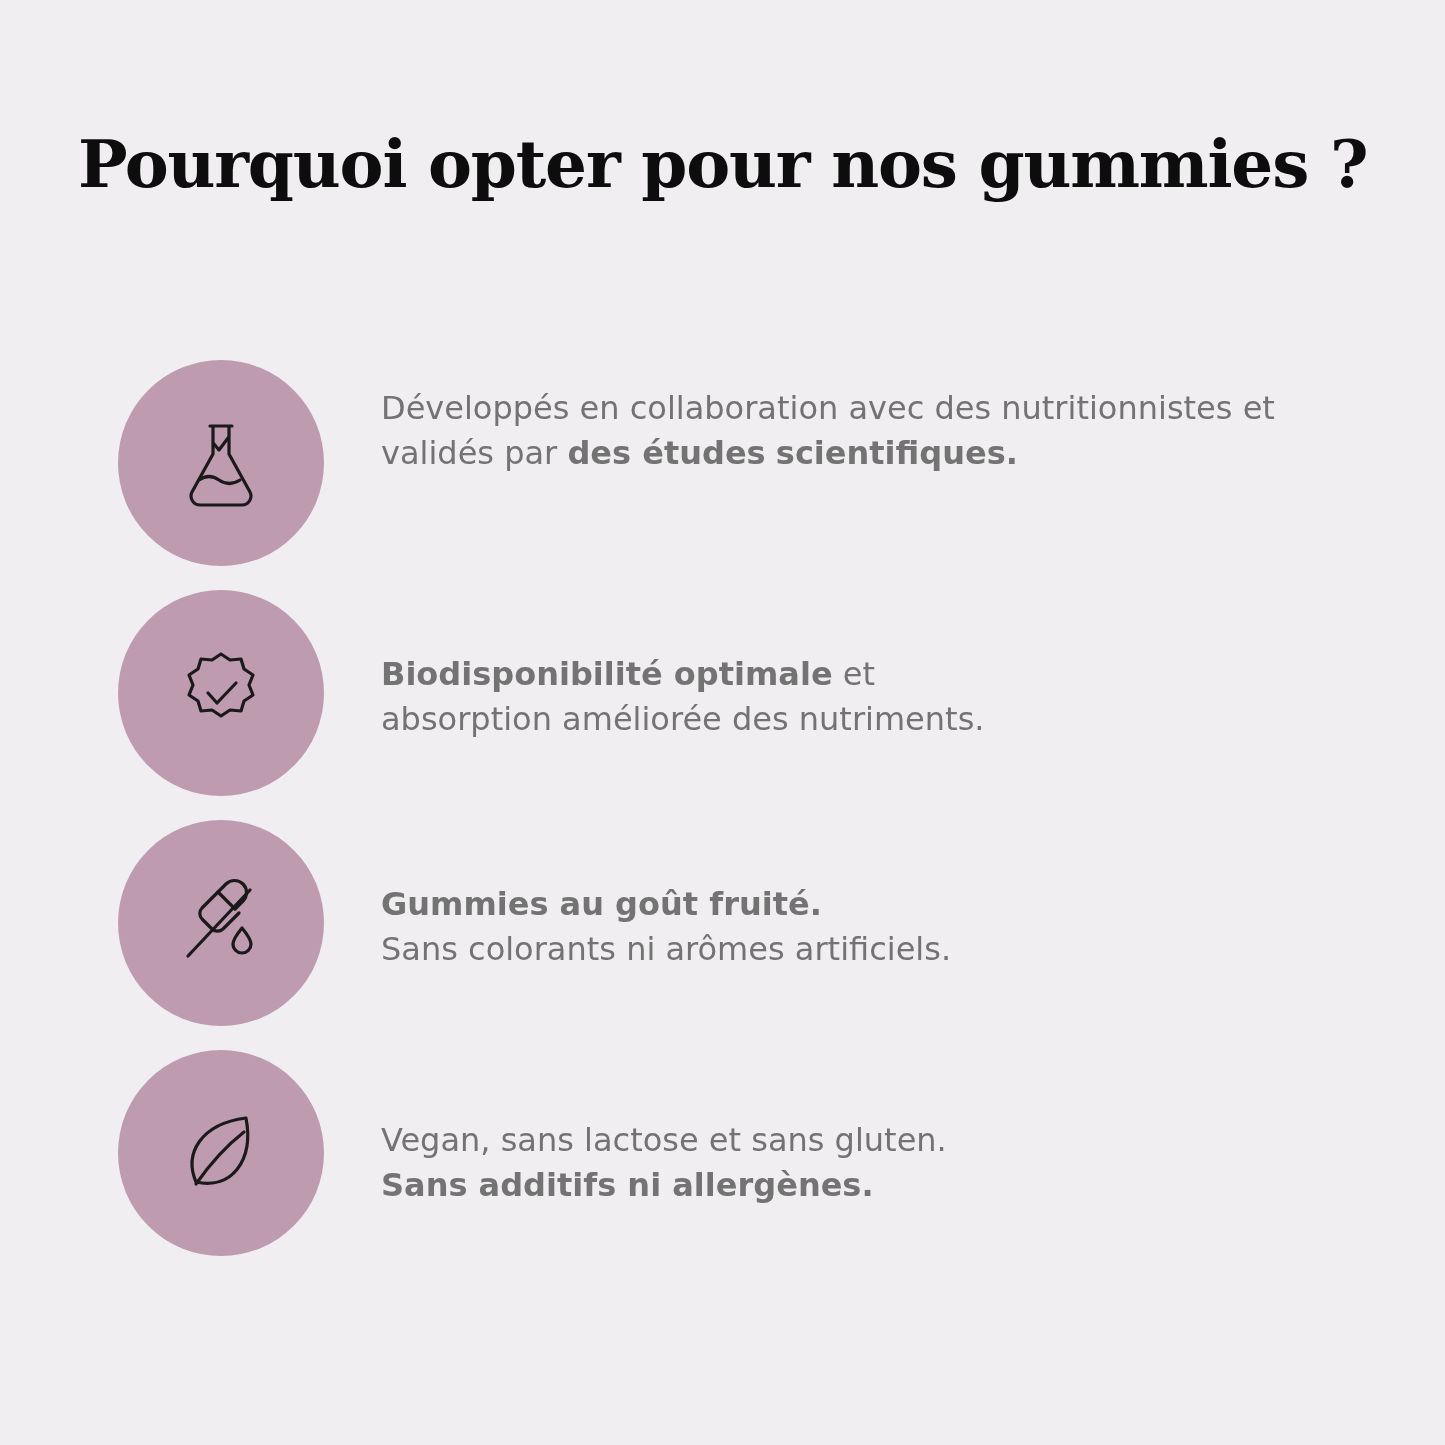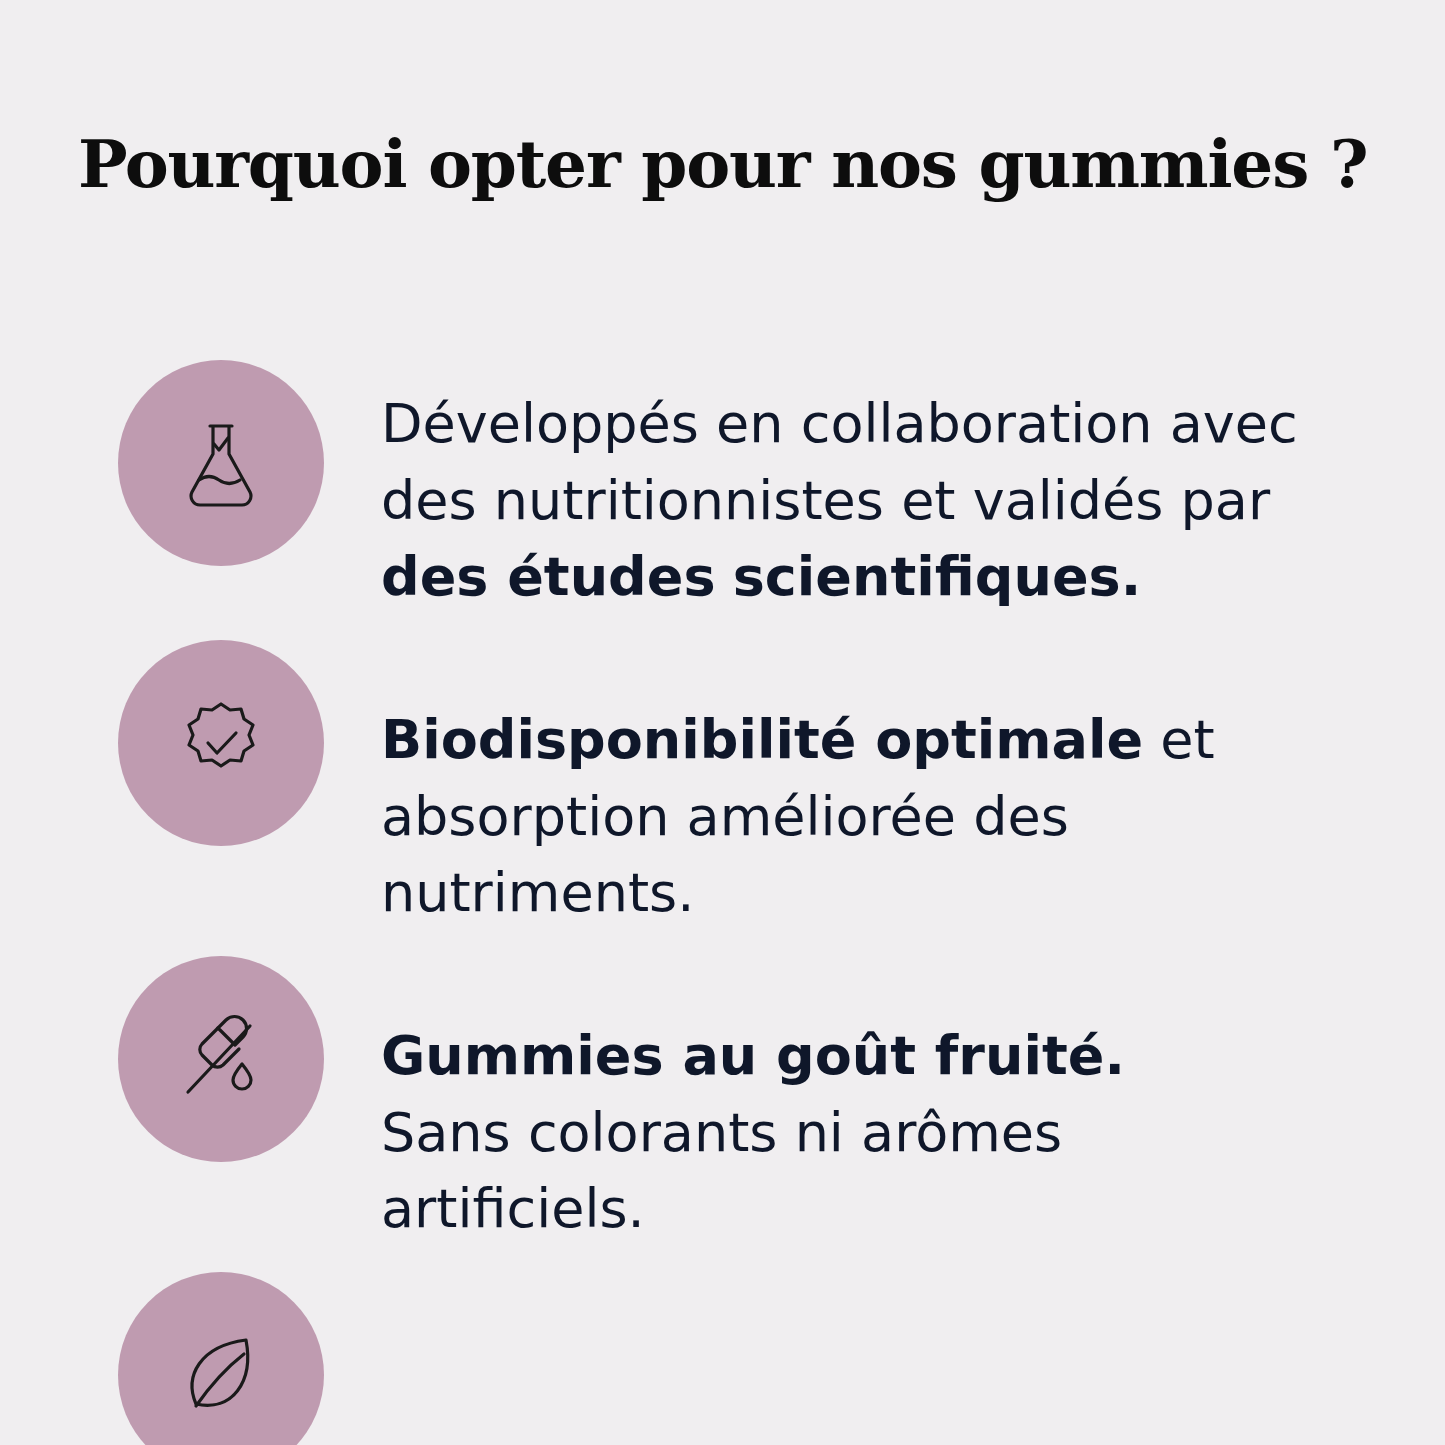--- a/index.html
+++ b/index.html
@@ -54,23 +54,23 @@
     display: flex;
     align-items: center;
     justify-content: center;
   }
   .icon-circle svg {
     display: block;
   }
   .feature-text {
     padding-left: 57px;
     padding-right: 110px;
-    font-size: 54px;
+    font-size: 32px;
     line-height: 1.42;
-    color: #0f172a;
+    color: #737373;
     font-weight: 400;
   }
   .feature-text b {
     font-weight: 700;
   }
   
   .row-1 .feature-text { padding-top: 26px; }
   .row-2 .feature-text { padding-top: 62px; }
   .row-3 .feature-text { padding-top: 62px; }
   .row-4 .feature-text { padding-top: 68px; }
@@ -127,16 +127,20 @@
       </div>
     </div>
 
     <div class="feature-row row-4">
       <div class="icon-circle">
         <svg width="110" height="110" viewBox="0 0 110 110" fill="none" stroke="#1a1a1a" stroke-width="3.2" stroke-linecap="round" stroke-linejoin="round">
           <path d="M30 84 C18 56 34 26 80 20 C88 62 66 92 30 84 z"></path>
           <path d="M30 86 C44 66 60 48 78 34"></path>
         </svg>
       </div>
+      <div class="feature-text">
+        <span>Vegan, sans lactose et sans gluten.</span><br>
+        <b>Sans additifs ni allergènes.</b>
+      </div>
     </div>
 
   </div>
 </div>
 
 </body></html>

